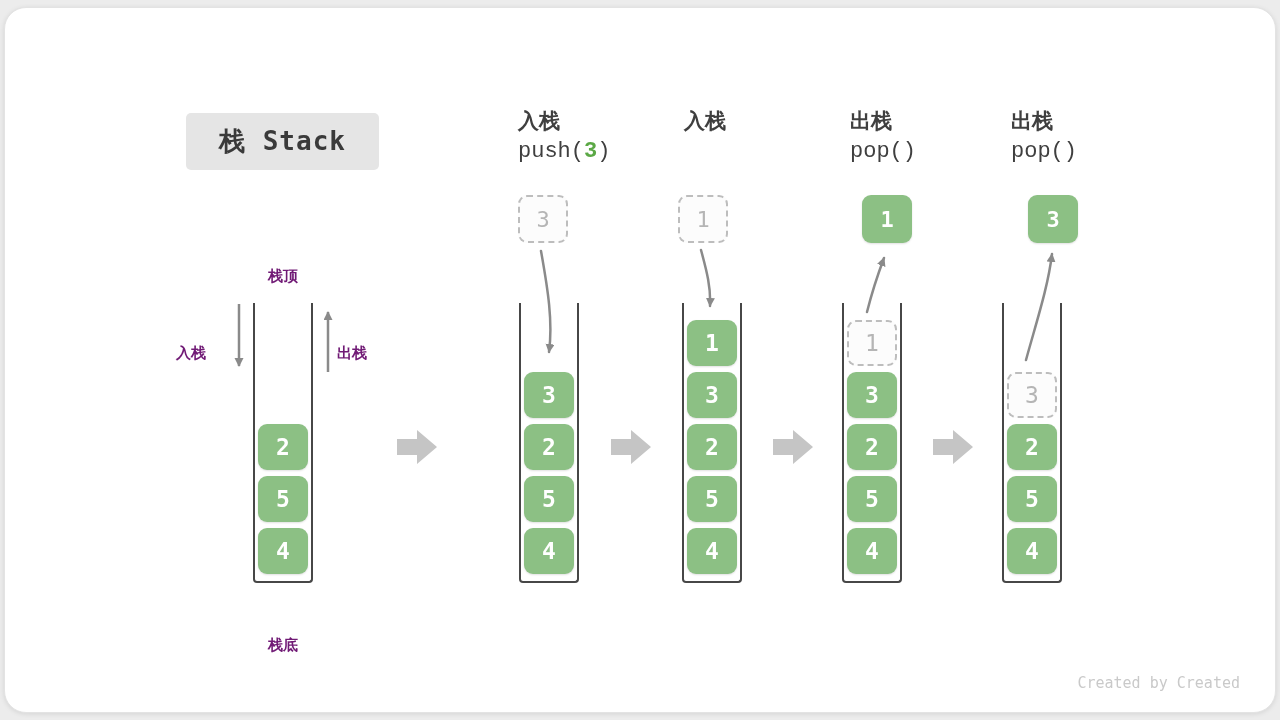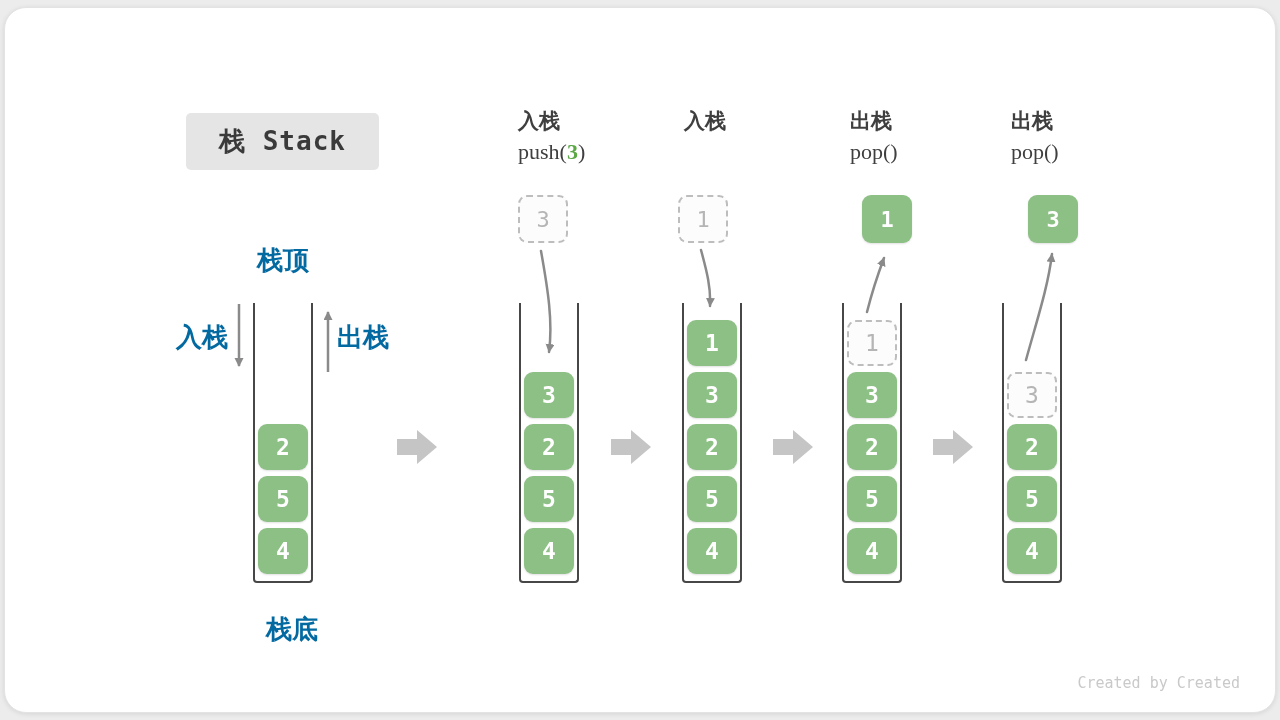--- a/index.html
+++ b/index.html
@@ -12,24 +12,24 @@
 
   .title-box { position: absolute; left: 186px; top: 113px; width: 193px; height: 57px;
     background: #e5e5e5; border-radius: 5px; display: flex; align-items: center; justify-content: center;
     font-size: 26px; font-weight: bold; color: #3a3a3a;
     font-family: "DejaVu Sans Mono", monospace; letter-spacing: 1px; }
 
   .op-label { position: absolute; top: 106px; width: 170px; color: #3f3f3f; }
   .op-cn { font-size: 21px; font-weight: bold; line-height: 30px;
     font-family: "Liberation Sans", sans-serif; }
   .op-code { font-size: 22px; line-height: 32px; color: #3f3f3f;
-    font-family: Liberation Serif, serif; }
+    font-family: Liberation Mono, monospace; }
   .op-arg { color: #5ba845; font-weight: bold; }
 
-  .cjk-label { position: absolute; font-size: 26px; font-weight: bold; color: #0369a1; }
+  .cjk-label { position: absolute; font-size: 15px; font-weight: bold; color: #701a75; margin-top: 24px; }
   .centered60 { width: 60px; text-align: center; }
 
   .well { position: absolute; top: 303px; width: 60px; height: 280px;
     border-left: 2px solid #474747; border-right: 2px solid #474747; border-bottom: 2px solid #474747;
     border-radius: 0 0 4px 4px; background: transparent; }
 
   .cell { position: absolute; width: 50px; height: 46px; border-radius: 9px;
     background: #8cc084; color: #ffffff; font-size: 23px; font-weight: bold;
     font-family: "DejaVu Sans Mono", monospace;
     display: flex; align-items: center; justify-content: center;
@@ -71,21 +71,21 @@
   <div class="op-label" style="left:850px">
     <div class="op-cn">出栈</div>
     <div class="op-code"><span>pop(</span><span class="op-arg"></span><span>)</span></div>
   </div>
   <div class="op-label" style="left:1011px">
     <div class="op-cn">出栈</div>
     <div class="op-code"><span>pop(</span><span class="op-arg"></span><span>)</span></div>
   </div>
 
   <div class="cjk-label centered60" style="left:253px; top:243px;">栈顶</div>
-  <div class="cjk-label centered60" style="left:262px; top:612px;">栈底</div>
+  <div class="cjk-label centered60" style="left:253px; top:612px;">栈底</div>
   <div class="cjk-label" style="left:176px; top:320px;">入栈</div>
   <div class="cjk-label" style="left:337px; top:320px;">出栈</div>
 
   <div class="well" style="left:253px"></div>
   <div class="well" style="left:519px"></div>
   <div class="well" style="left:682px"></div>
   <div class="well" style="left:842px"></div>
   <div class="well" style="left:1002px"></div>
 
   <div class="cell" style="left:258px; top:424px;">2</div>

